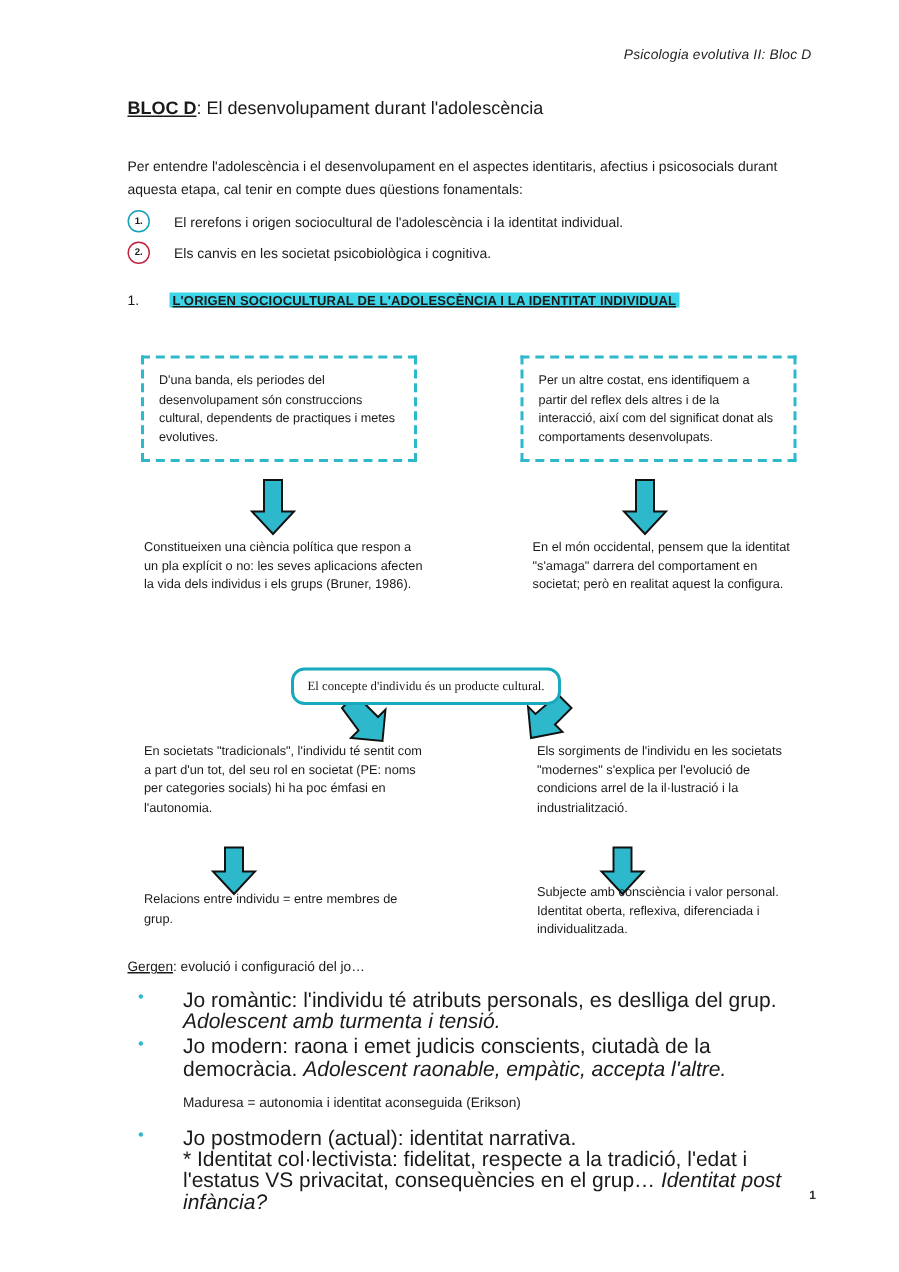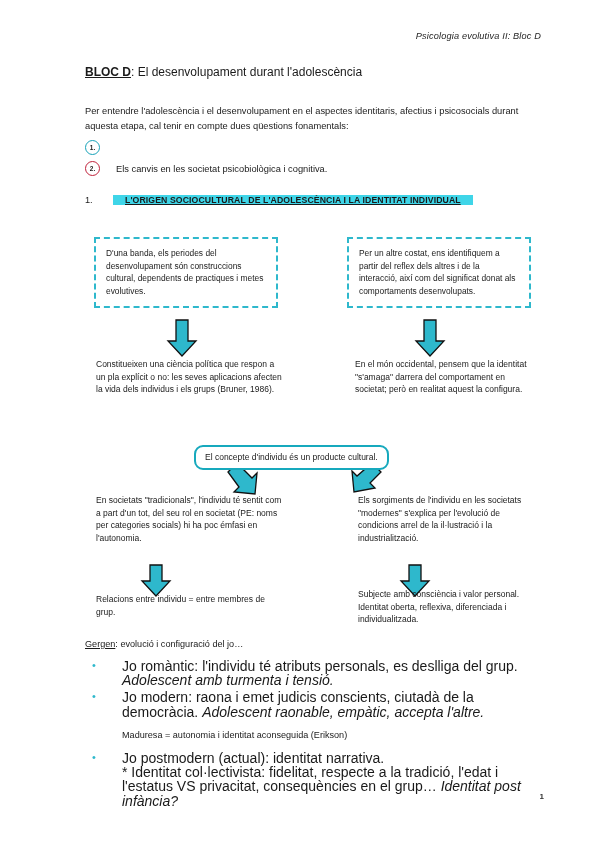--- a/index.html
+++ b/index.html
@@ -99,21 +99,21 @@
     width: 28px;
     flex: 0 0 auto;
   }
   .sec-title {
     font-size: 8.7px;
     font-weight: bold;
     letter-spacing: 0.1px;
     background: #3fd5e8;
     text-decoration: underline;
     white-space: nowrap;
-    padding: 0 12px;
+    padding: 0 2px;
   }
 
   
   .diagram {
     position: absolute;
     left: 0;
     top: 0;
     width: 599px;
     height: 848px;
     pointer-events: none;
@@ -205,20 +205,21 @@
   <div class="content">
 
     <div class="title-line">
       <span class="bloc">BLOC D</span><span>: El desenvolupament durant l'adolescència</span>
     </div>
 
     <div class="intro">Per entendre l'adolescència i el desenvolupament en el aspectes identitaris, afectius i psicosocials durant aquesta etapa, cal tenir en compte dues qüestions fonamentals:</div>
 
     <div class="circ-item">
       <div class="circ">1.</div>
+      <div class="circ-text">El rerefons i origen sociocultural de l'adolescència i la identitat individual.</div>
     </div>
 
     <div class="circ-item">
       <div class="circ red">2.</div>
       <div class="circ-text">Els canvis en les societat psicobiològica i cognitiva.</div>
     </div>
 
     <div class="sec-head">
       <span class="sec-num">1.</span>
       <span class="sec-title">L'ORIGEN SOCIOCULTURAL DE L'ADOLESCÈNCIA I LA IDENTITAT INDIVIDUAL</span>
@@ -256,21 +257,21 @@
     </svg>
 
     <div class="dashbox" style="left:94px; top:237px; width:184px;">D'una banda, els periodes del desenvolupament són construccions cultural, dependents de practiques i metes evolutives.</div>
 
     <div class="dashbox" style="left:347px; top:237px; width:184px;">Per un altre costat, ens identifiquem a partir del reflex dels altres i de la interacció, així com del significat donat als comportaments desenvolupats.</div>
 
     <div class="node" style="left:96px; top:358px; width:186px;">Constitueixen una ciència política que respon a un pla explícit o no: les seves aplicacions afecten la vida dels individus i els grups (Bruner, 1986).</div>
 
     <div class="node" style="left:355px; top:358px; width:180px;">En el món occidental, pensem que la identitat "s'amaga" darrera del comportament en societat; però en realitat aquest la configura.</div>
 
-    <div class="roundbox" style="left:194px; top:445px;">El concepte d'individu és un producte cultural.</div>
+    <div class="roundbox" style="left:194px; top:445px;font-family:Liberation Serif, serif;">El concepte d'individu és un producte cultural.</div>
 
     <div class="node" style="left:96px; top:494px; width:190px;">En societats "tradicionals", l'individu té sentit com a part d'un tot, del seu rol en societat (PE: noms per categories socials) hi ha poc émfasi en l'autonomia.</div>
 
     <div class="node" style="left:358px; top:494px; width:180px;">Els sorgiments de l'individu en les societats "modernes" s'explica per l'evolució de condicions arrel de la il·lustració i la industrialització.</div>
 
     <div class="node" style="left:96px; top:593px; width:190px;">Relacions entre individu = entre membres de grup.</div>
 
     <div class="node" style="left:358px; top:588px; width:182px;">Subjecte amb consciència i valor personal. Identitat oberta, reflexiva, diferenciada i individualitzada.</div>
 
   </div>

